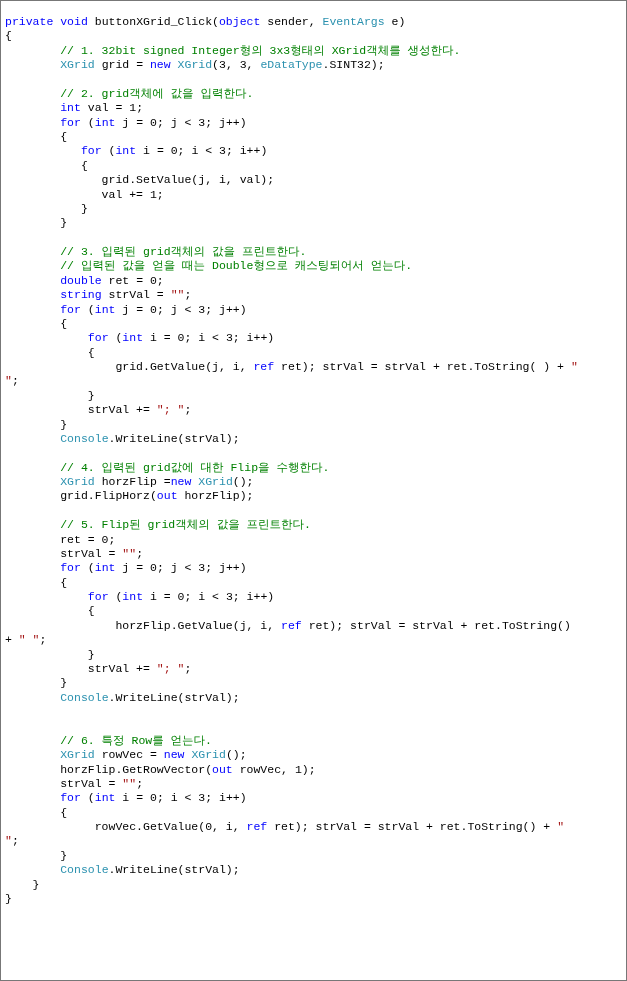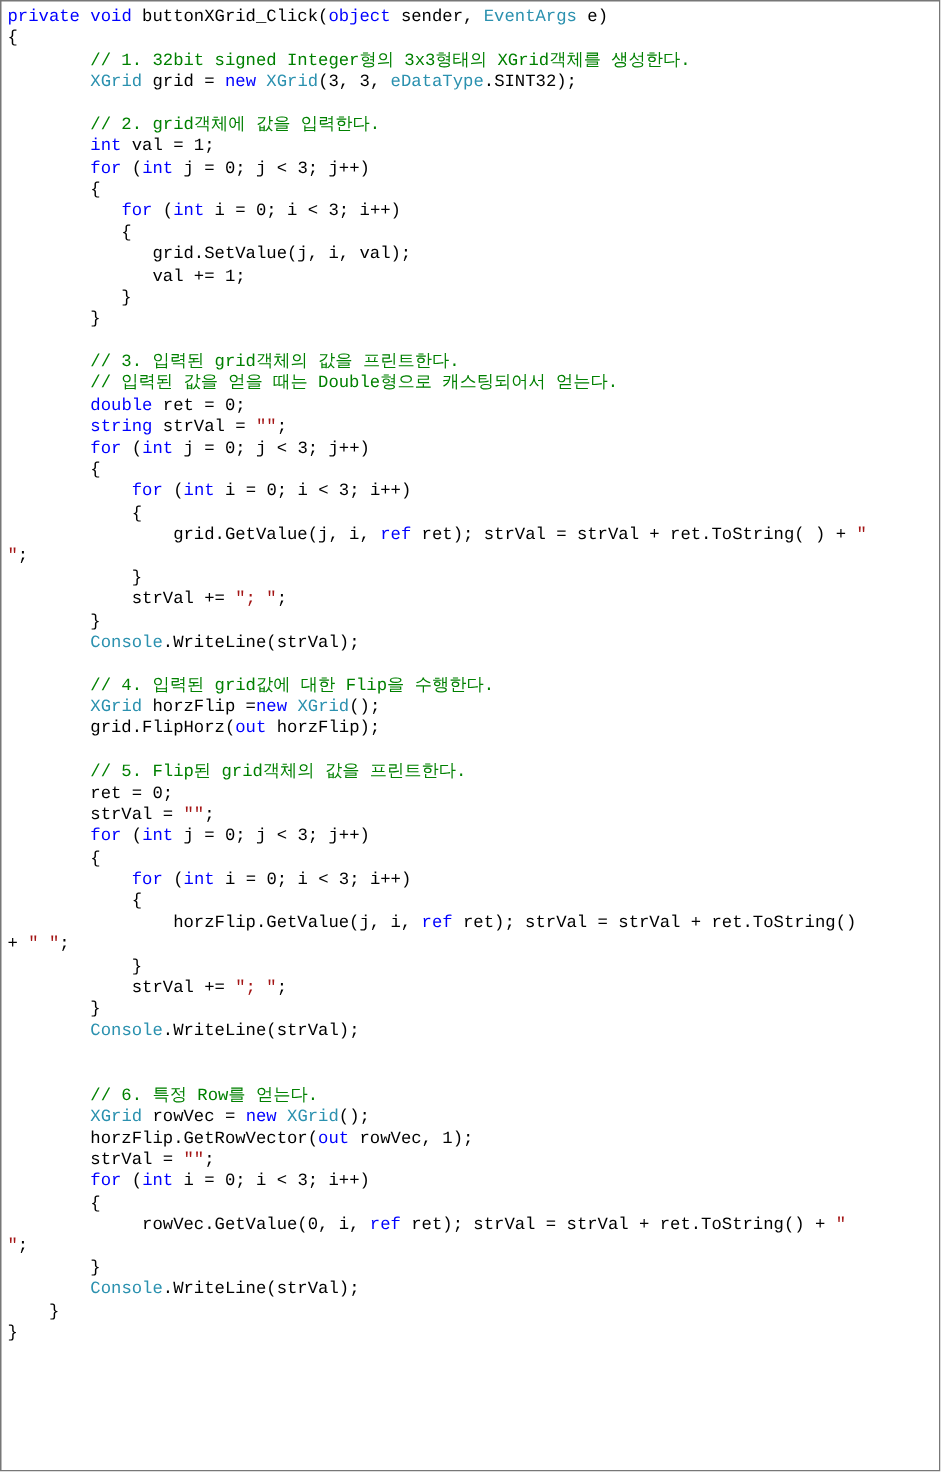--- a/index.html
+++ b/index.html
@@ -8,21 +8,21 @@
     background: #fff;
     font-family: "Courier New", Courier, monospace;
     font-size: 11.5px;
     line-height: 1.25;
   }
   .code-box {
     width: 627px;
     height: 981px;
     box-sizing: border-box;
     border: 1px solid #777;
-    padding: 4px 4px;
+    padding: 14px 4px;
     white-space: pre;
     overflow: hidden;
     box-shadow: 1px 1px 0 #999;
   }
   .kw   { color: #0000ff; }   
   .type { color: #2b91af; }   
   .cmt  { color: #008000; }   
   .str  { color: #a31515; }   
   .txt  { color: #000; }
 </style>

